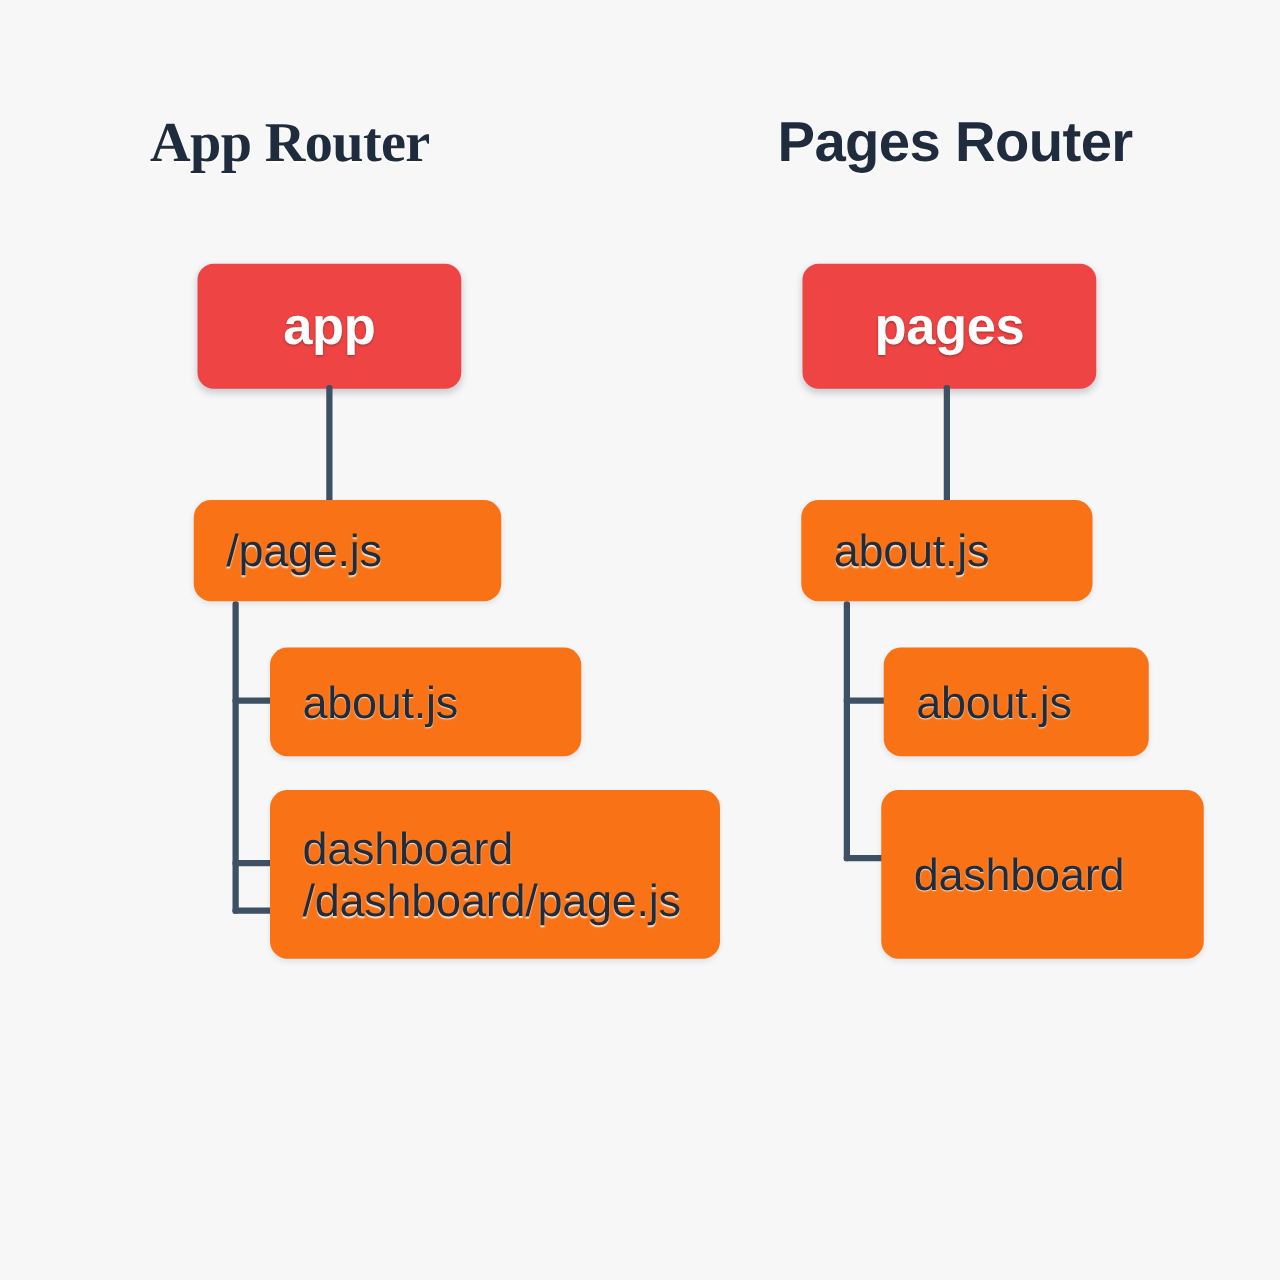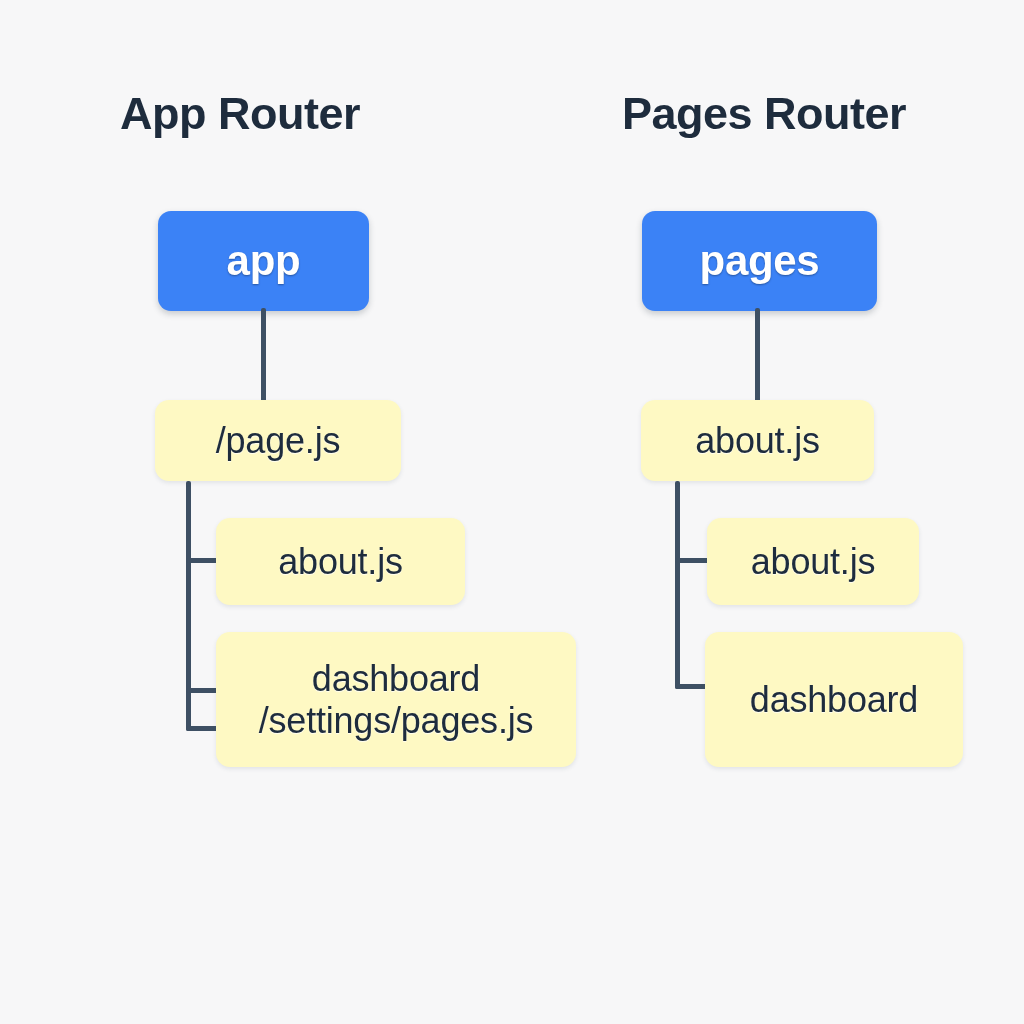--- a/index.html
+++ b/index.html
@@ -22,53 +22,53 @@
   
   .col-title {
     position: absolute;
     font-size: 45px;
     font-weight: 700;
     color: #1e2c3d;
     letter-spacing: -0.5px;
     white-space: nowrap;
     text-shadow: 0 1px 1px rgba(255,255,255,0.9);
   }
-  #title-app   { left: 120px; top: 88px; }
+  #title-app   { left: 120px; top: 88px; font-family: Liberation Serif, serif; }
   #title-pages { left: 581px; top: 88px; margin-left: 41px; }
 
   
   .root-node {
     position: absolute;
-    background: #3b82f6;
+    background: #ef4444;
     border-radius: 13px;
     box-shadow: 0 3px 6px rgba(30,44,61,0.22);
     display: flex;
     align-items: center;
     justify-content: center;
   }
   .root-node .node-text {
     color: #ffffff;
     font-size: 42px;
     font-weight: 700;
     letter-spacing: -0.3px;
     white-space: nowrap;
     text-shadow: 0 1px 2px rgba(0,0,0,0.35);
   }
   #node-app   { left: 158px; top: 211px; width: 211px; height: 100px; }
   #node-pages { left: 642px; top: 211px; width: 235px; height: 100px; }
 
   
   .file-node {
     position: absolute;
-    background: #fef9c3;
+    background: #f97316;
     border-radius: 14px;
     box-shadow: 0 2px 4px rgba(40,55,75,0.10);
     display: flex;
     flex-direction: column;
-    align-items: center;
+    align-items: flex-start;
     justify-content: center;
     box-sizing: border-box;
     padding: 0 26px;
   }
   .file-node .node-text,
   .file-node .node-line {
     color: #1e2c3d;
     font-size: 36px;
     font-weight: 400;
     letter-spacing: -0.2px;
@@ -127,21 +127,21 @@
   <div class="file-node" id="node-app-page">
     <span class="node-line">/page.js</span>
   </div>
 
   <div class="file-node" id="node-app-about">
     <span class="node-line">about.js</span>
   </div>
 
   <div class="file-node" id="node-app-dashboard">
     <span class="node-line">dashboard</span>
-    <span class="node-line">/settings/pages.js</span>
+    <span class="node-line">/dashboard/page.js</span>
   </div>
 
   <div class="col-title" id="title-pages">Pages Router</div>
 
   <div class="root-node" id="node-pages">
     <span class="node-text">pages</span>
   </div>
 
   <div class="conn conn-v" id="pages-stem"></div>
   <div class="conn conn-v" id="pages-trunk"></div>

